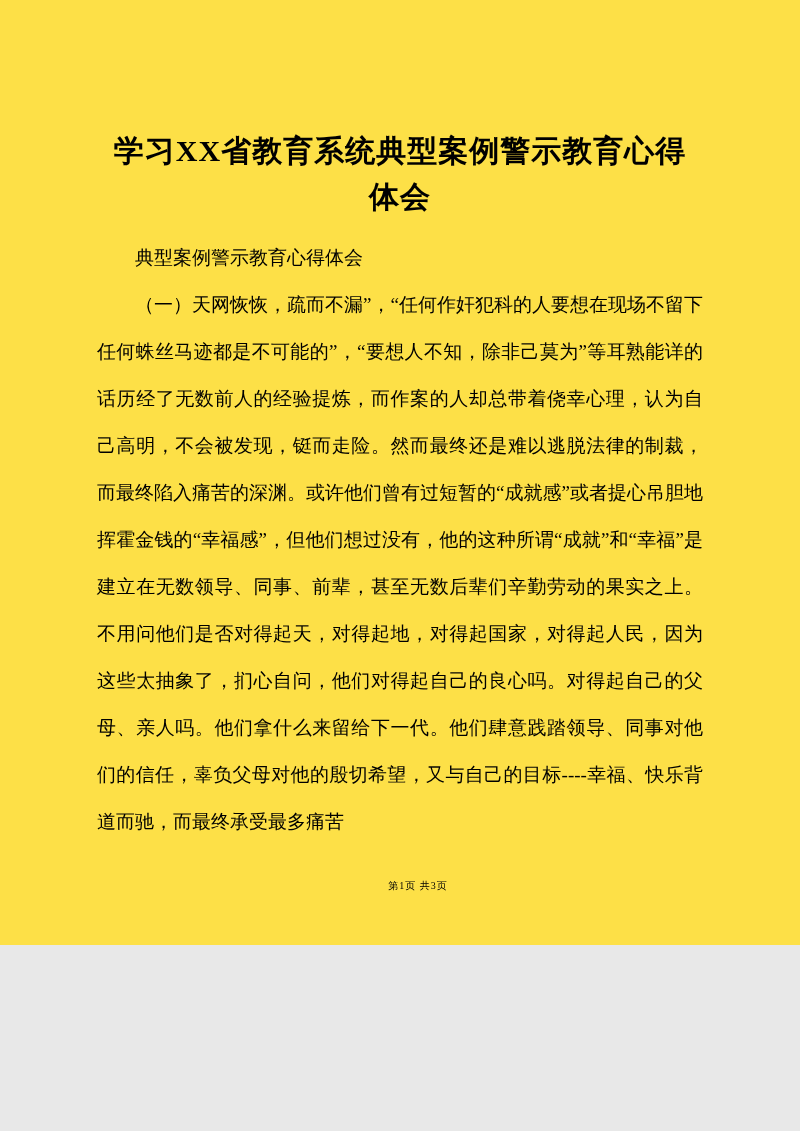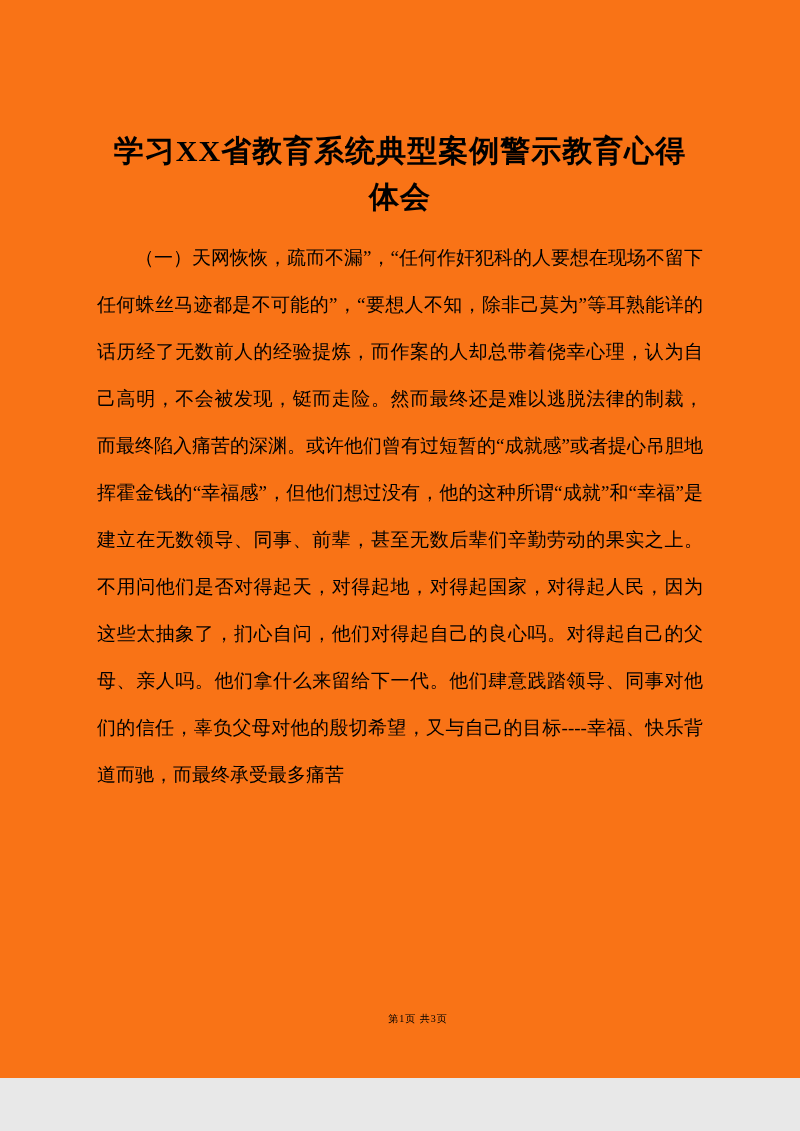--- a/index.html
+++ b/index.html
@@ -3,23 +3,23 @@
 <meta charset="utf-8">
 <style>
   html, body {
     margin: 0;
     padding: 0;
     background: #e8e8e8;
   }
   .page {
     position: relative;
     width: 800px;
-    height: 1078px;
+    height: 945px;
     margin: 0 auto;
-    background: #f97316;
+    background: #fde047;
     box-sizing: border-box;
     padding: 128px 97px 0 97px;
     font-family: "Liberation Serif", "DejaVu Serif", serif;
     color: #000000;
     overflow: hidden;
   }
   .doc-title {
     font-size: 30px;
     font-weight: bold;
     text-align: center;
@@ -49,18 +49,19 @@
   }
 </style>
 </head>
 <body>
 
 <div class="page">
 
   <h1 class="doc-title">学习XX省教育系统典型案例警示教育心得体会</h1>
 
   <div class="doc-body">
+    <p>典型案例警示教育心得体会</p>
     <p>（一）天网恢恢，疏而不漏”，“任何作奸犯科的人要想在现场不留下任何蛛丝马迹都是不可能的”，“要想人不知，除非己莫为”等耳熟能详的话历经了无数前人的经验提炼，而作案的人却总带着侥幸心理，认为自己高明，不会被发现，铤而走险。然而最终还是难以逃脱法律的制裁，而最终陷入痛苦的深渊。或许他们曾有过短暂的“成就感”或者提心吊胆地挥霍金钱的“幸福感”，但他们想过没有，他的这种所谓“成就”和“幸福”是建立在无数领导、同事、前辈，甚至无数后辈们辛勤劳动的果实之上。不用问他们是否对得起天，对得起地，对得起国家，对得起人民，因为这些太抽象了，扪心自问，他们对得起自己的良心吗。对得起自己的父母、亲人吗。他们拿什么来留给下一代。他们肆意践踏领导、同事对他们的信任，辜负父母对他的殷切希望，又与自己的目标----幸福、快乐背道而驰，而最终承受最多痛苦</p>
   </div>
 
   <div class="page-footer">第1页 共3页</div>
 
 </div>
 
 </body></html>

